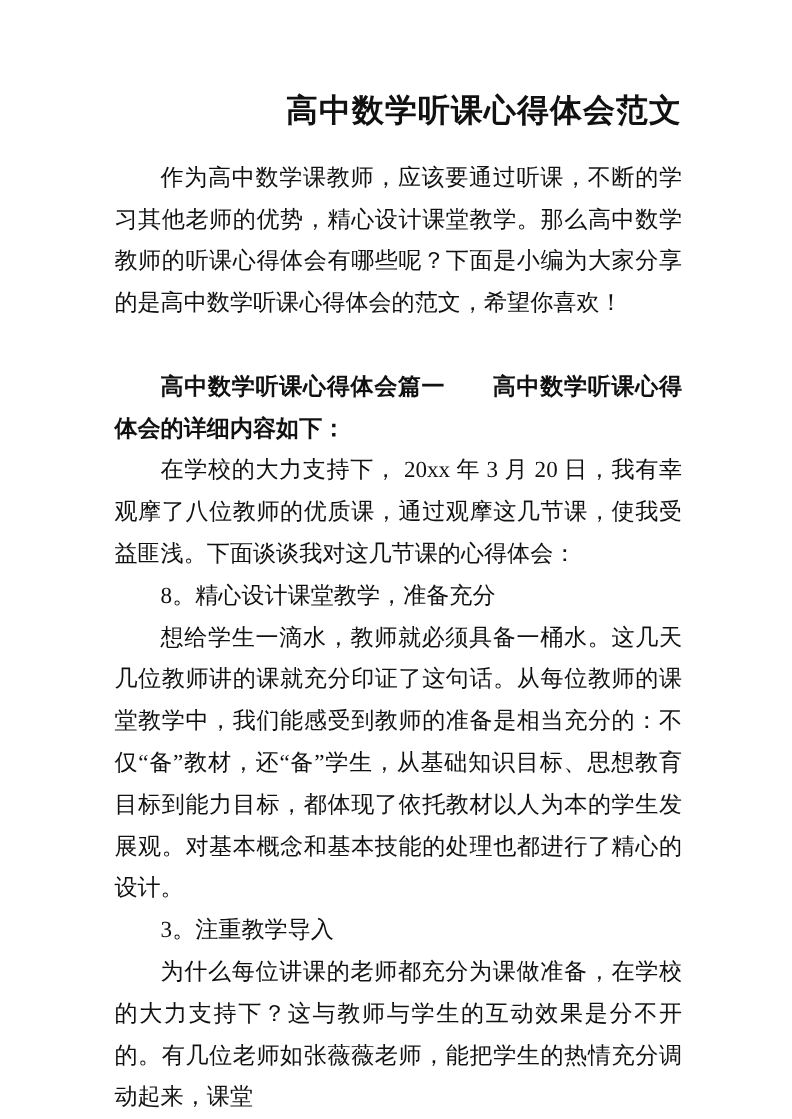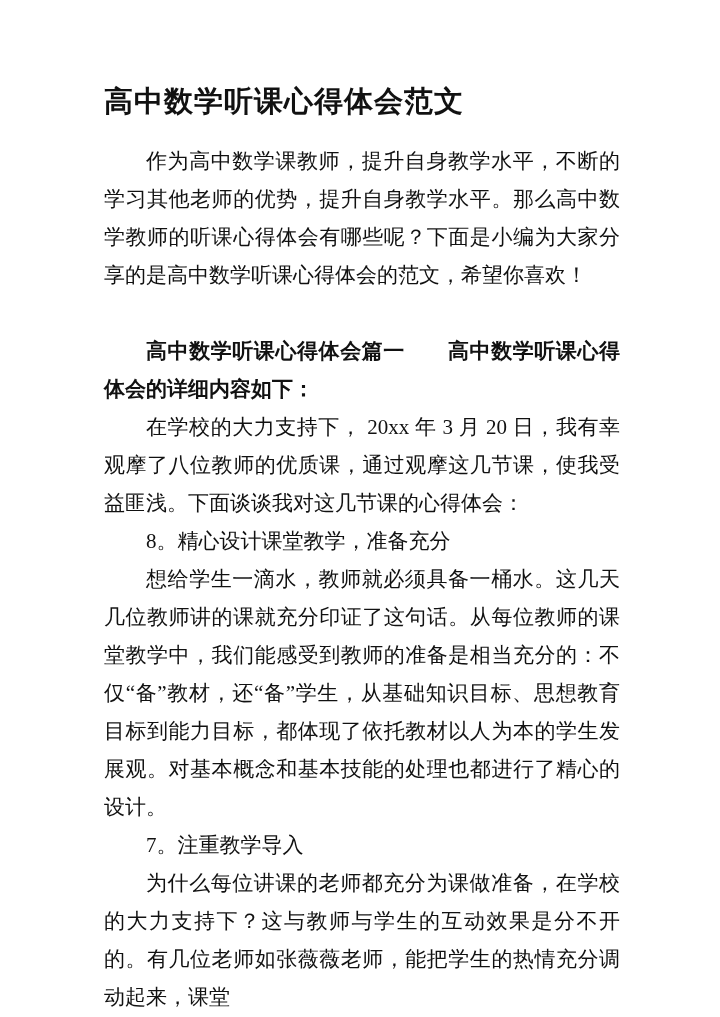--- a/index.html
+++ b/index.html
@@ -21,21 +21,21 @@
   .content {
     position: absolute;
     left: 104px;
     top: 80px;
     width: 516px;
   }
   .title {
     font-size: 29px;
     font-weight: bold;
     line-height: 42px;
-    text-align: left;
+    text-align: right;
     margin: 0 0 20px 0;
     letter-spacing: 1px;
     white-space: nowrap;
   }
   .para {
     margin: 0;
     font-size: 21px;
     line-height: 38px;
     text-align: justify;
     text-indent: 2em;
@@ -46,27 +46,27 @@
     font-weight: bold;
   }
 </style>
 </head>
 <body>
 
 <div class="page">
   <div class="content">
     <h1 class="title">高中数学听课心得体会范文</h1>
 
-    <p class="para">作为高中数学课教师，提升自身教学水平，不断的学习其他老师的优势，提升自身教学水平。那么高中数学教师的听课心得体会有哪些呢？下面是小编为大家分享的是高中数学听课心得体会的范文，希望你喜欢！</p>
+    <p class="para">作为高中数学课教师，应该要通过听课，不断的学习其他老师的优势，精心设计课堂教学。那么高中数学教师的听课心得体会有哪些呢？下面是小编为大家分享的是高中数学听课心得体会的范文，希望你喜欢！</p>
 
     <p class="para gap-before">高中数学听课心得体会篇一　　高中数学听课心得体会的详细内容如下：</p>
 
     <p class="para">在学校的大力支持下， 20xx 年 3 月 20 日，我有幸观摩了八位教师的优质课，通过观摩这几节课，使我受益匪浅。下面谈谈我对这几节课的心得体会：</p>
 
     <p class="para">8。精心设计课堂教学，准备充分</p>
 
     <p class="para">想给学生一滴水，教师就必须具备一桶水。这几天几位教师讲的课就充分印证了这句话。从每位教师的课堂教学中，我们能感受到教师的准备是相当充分的：不仅“备”教材，还“备”学生，从基础知识目标、思想教育目标到能力目标，都体现了依托教材以人为本的学生发展观。对基本概念和基本技能的处理也都进行了精心的设计。</p>
 
-    <p class="para">7。注重教学导入</p>
+    <p class="para">3。注重教学导入</p>
 
     <p class="para">为什么每位讲课的老师都充分为课做准备，在学校的大力支持下？这与教师与学生的互动效果是分不开的。有几位老师如张薇薇老师，能把学生的热情充分调动起来，课堂</p>
   </div>
 </div>
 
 </body></html>

